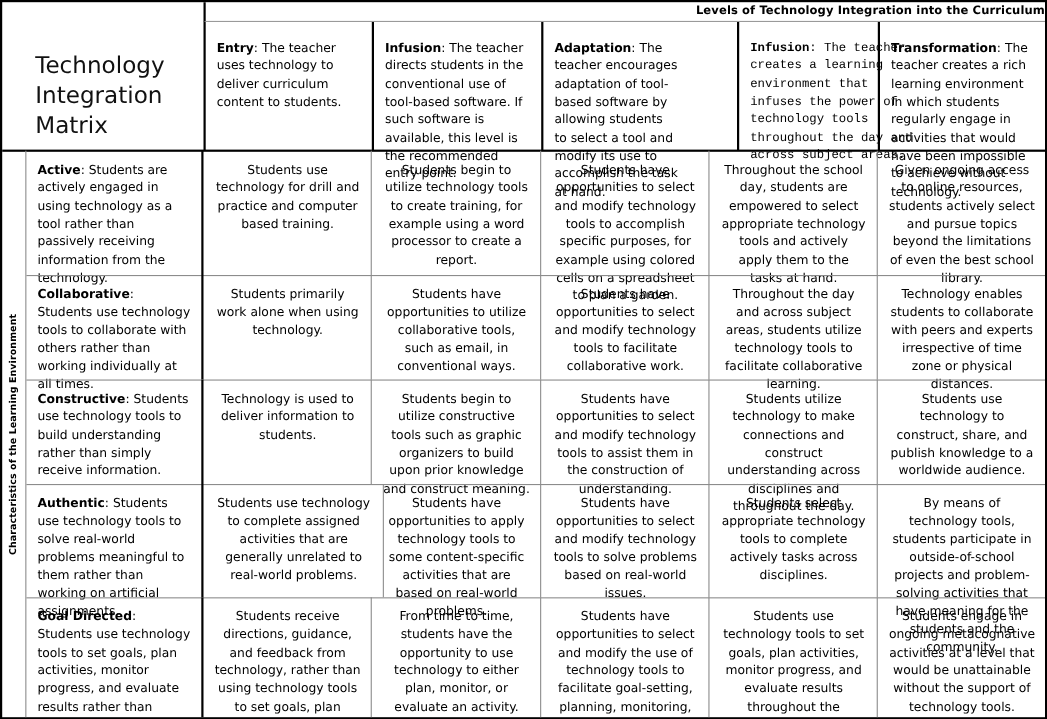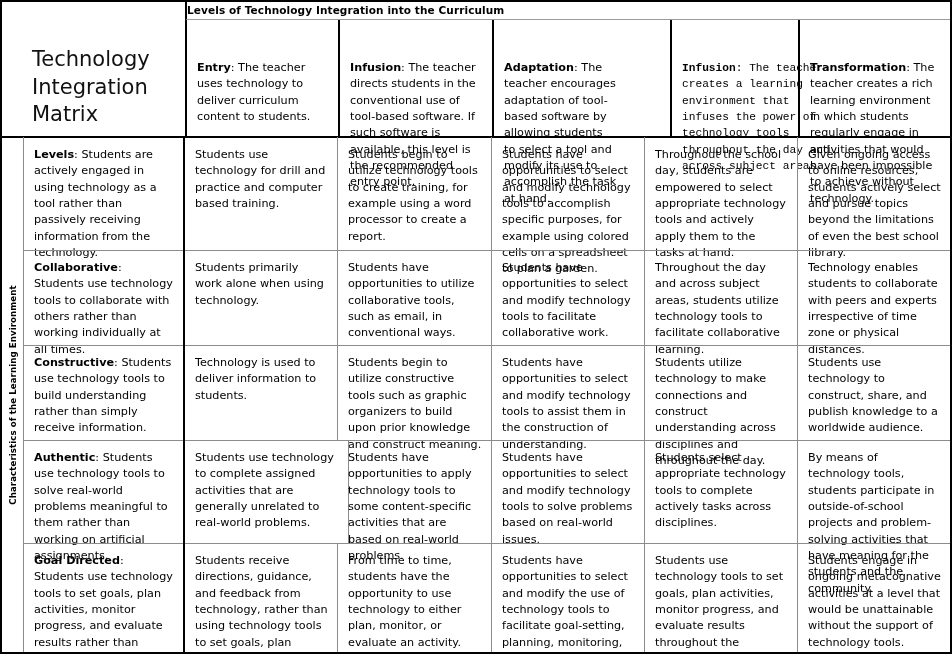--- a/index.html
+++ b/index.html
@@ -36,21 +36,21 @@
     position: absolute;
     left: 185px;
     top: 2px;
     width: 765px;
     height: 18px;
     box-sizing: border-box;
     border-left: 2px solid #000;
     border-bottom: 1px solid #9a9a9a;
     display: flex;
     align-items: center;
-    justify-content: flex-start;
+    justify-content: flex-end;
   }
   .banner-text {
     font-size: 10.5px;
     font-weight: bold;
     letter-spacing: 0.1px;
     line-height: 1;
   }
 
   
   .title-cell {
@@ -78,21 +78,20 @@
     position: absolute;
     top: 20px;
     height: 117px;
     box-sizing: border-box;
     border-left: 2px solid #000;
     padding: 16px 9px 6px 10px;
   }
   .lvl-head .lvl-body {
     font-size: 11.2px;
     line-height: 1.46;
-    margin-top: 24px;
   }
   .lvl-head .lvl-name { font-weight: bold; }
 
   
   .header-rule {
     position: absolute;
     left: 2px;
     top: 136px;
     width: 948px;
     height: 0;
@@ -132,20 +131,21 @@
     box-sizing: border-box;
     padding: 10px 9px 6px 10px;
     font-size: 11.2px;
     line-height: 1.46;
   }
   .cell.charcell {
     border-right: 2px solid #000;
   }
   .cell.lvlcell {
     border-right: 1px solid #8c8c8c;
+    text-align: center;
   }
   .cell.lvlcell.last {
     border-right: none;
   }
   .char-name { font-weight: bold; }
 </style>
 </head>
 <body>
 
 <div id="matrix-page">
@@ -188,21 +188,21 @@
     </div>
   </div>
 
   <div class="header-rule"></div>
 
   <div class="axis-label">
     <span>Characteristics of the Learning Environment</span>
   </div>
 
   <div id="body-grid">
-      <div class="cell charcell" style="left: 24px; top: 137px; width: 161px; height: 113px;"><span class="char-name">Levels</span><span>:</span><span> Students are actively engaged in using technology as a tool rather than passively receiving information from the technology.</span></div>
+      <div class="cell charcell" style="left: 24px; top: 137px; width: 161px; height: 113px;"><span class="char-name">Active</span><span>:</span><span> Students are actively engaged in using technology as a tool rather than passively receiving information from the technology.</span></div>
       <div class="cell lvlcell" style="left: 185px; top: 137px; width: 153px; height: 113px;">Students use technology for drill and practice and computer based training.</div>
       <div class="cell lvlcell" style="left: 338px; top: 137px; width: 154px; height: 113px;">Students begin to utilize technology tools to create training, for example using a word processor to create a report.</div>
       <div class="cell lvlcell" style="left: 492px; top: 137px; width: 153px; height: 113px;">Students have opportunities to select and modify technology tools to accomplish specific purposes, for example using colored cells on a spreadsheet to plan a garden.</div>
       <div class="cell lvlcell" style="left: 645px; top: 137px; width: 153px; height: 113px;">Throughout the school day, students are empowered to select appropriate technology tools and actively apply them to the tasks at hand.</div>
       <div class="cell lvlcell last" style="left: 798px; top: 137px; width: 152px; height: 113px;">Given ongoing access to online resources, students actively select and pursue topics beyond the limitations of even the best school library.</div>
       <div class="rowline" style="top: 250px;"></div>
       <div class="cell charcell" style="left: 24px; top: 250px; width: 161px; height: 95px;"><span class="char-name">Collaborative</span><span>:</span><span> Students use technology tools to collaborate with others rather than working individually at all times.</span></div>
       <div class="cell lvlcell" style="left: 185px; top: 250px; width: 153px; height: 95px;">Students primarily work alone when using technology.</div>
       <div class="cell lvlcell" style="left: 338px; top: 250px; width: 154px; height: 95px;">Students have opportunities to utilize collaborative tools, such as email, in conventional ways.</div>
       <div class="cell lvlcell" style="left: 492px; top: 250px; width: 153px; height: 95px;">Students have opportunities to select and modify technology tools to facilitate collaborative work.</div>

